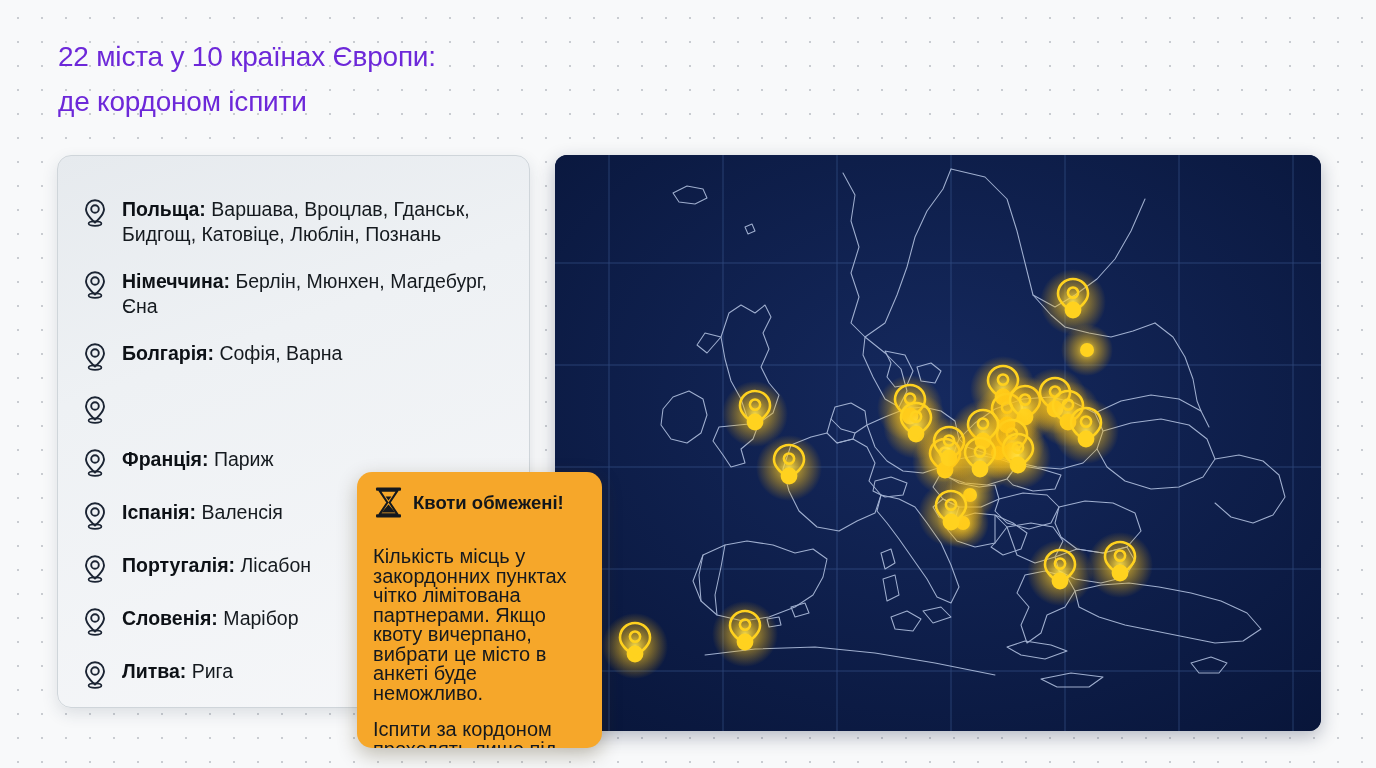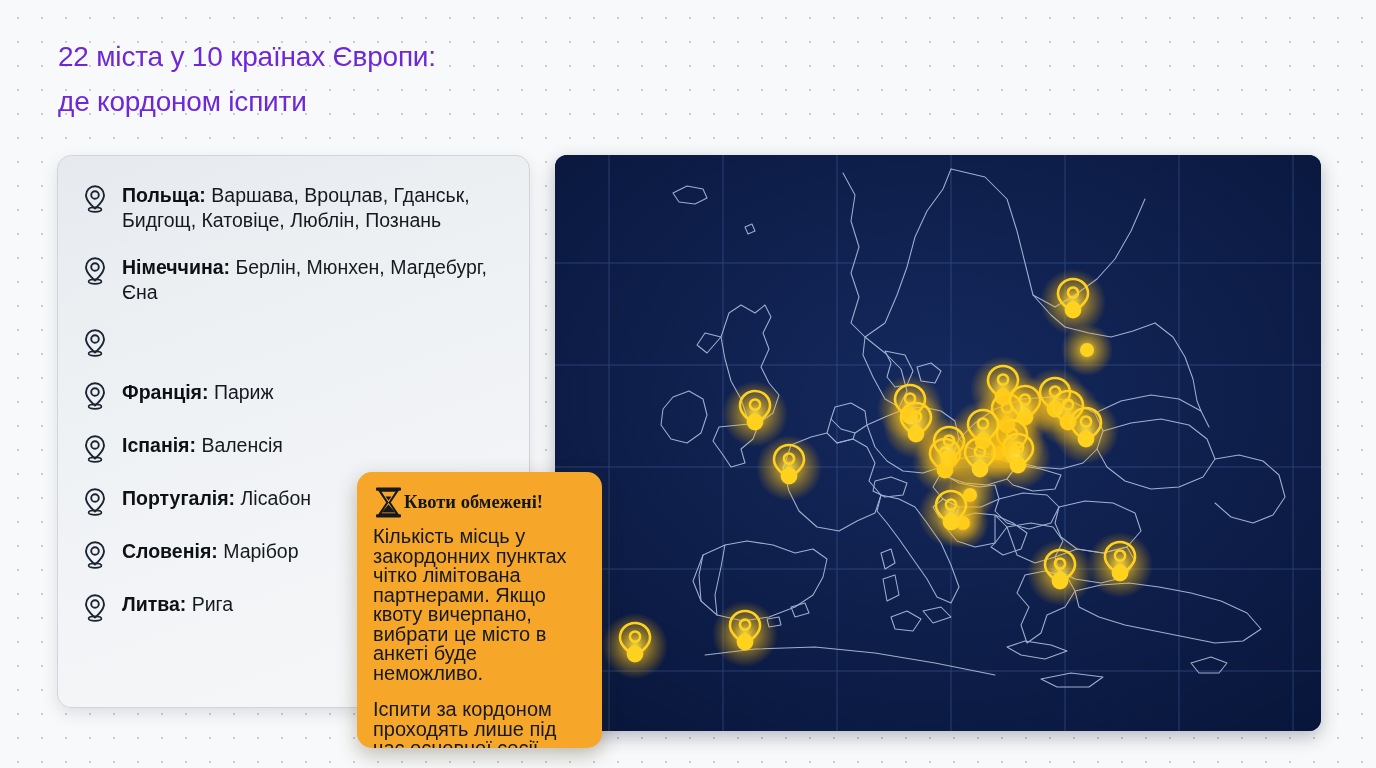--- a/index.html
+++ b/index.html
@@ -35,21 +35,21 @@
   .list-panel {
     position: absolute;
     left: 57px;
     top: 155px;
     width: 473px;
     height: 553px;
     border-radius: 14px;
     border: 1px solid #cfd5da;
     background: linear-gradient(160deg, #e6eaee 0%, #eef1f4 35%, #f6f7f9 100%);
     box-shadow: 0 6px 16px rgba(40,55,80,0.13);
-    padding: 26px 20px 10px 24px;
+    padding: 40px 20px 10px 24px;
   }
 
   .list-rows { display: flex; flex-direction: column; }
 
   .list-row {
     display: flex;
     align-items: flex-start;
     gap: 14px;
     margin-bottom: 21px;
   }
@@ -76,22 +76,22 @@
     background: #f6a72a;
     border-radius: 15px;
     box-shadow: 0 7px 20px rgba(60,45,10,0.30);
     padding: 14px 18px 14px 16px;
     z-index: 6;
     overflow: hidden;
   }
   .callout-head {
     display: flex;
     align-items: center;
-    margin-bottom: 8px;
-    font-family: Liberation Serif, serif;
+    gap: 9px;
+    margin-bottom: 28px;
   }
   .hourglass { flex: 0 0 31px; }
   .hourglass svg { display: block; }
   .callout-title {
     font-size: 18.5px;
     font-weight: bold;
     color: #12161b;
     white-space: nowrap;
   }
   .callout-p {
@@ -141,20 +141,30 @@
       </div>
       <div class="list-row">
         <span class="pin-ico">
           <svg width="26" height="30" viewBox="0 0 26 30">
             <path d="M13 2.2 C8.0 2.2 4.0 6.2 4.0 11.2 C4.0 17.2 13 24.6 13 24.6 C13 24.6 22 17.2 22 11.2 C22 6.2 18.0 2.2 13 2.2 Z" fill="none" stroke="#1b2433" stroke-width="1.9"></path>
             <circle cx="13" cy="11" r="3.8" fill="none" stroke="#1b2433" stroke-width="1.9"></circle>
             <ellipse cx="13" cy="25.6" rx="6.4" ry="2.3" fill="none" stroke="#1b2433" stroke-width="1.7"></ellipse>
           </svg>
         </span>
         <div class="row-text"><b>Німеччина:</b><span> Берлін, Мюнхен, Магдебург, Єна</span></div>
+      </div>
+      <div class="list-row">
+        <span class="pin-ico">
+          <svg width="26" height="30" viewBox="0 0 26 30">
+            <path d="M13 2.2 C8.0 2.2 4.0 6.2 4.0 11.2 C4.0 17.2 13 24.6 13 24.6 C13 24.6 22 17.2 22 11.2 C22 6.2 18.0 2.2 13 2.2 Z" fill="none" stroke="#1b2433" stroke-width="1.9"></path>
+            <circle cx="13" cy="11" r="3.8" fill="none" stroke="#1b2433" stroke-width="1.9"></circle>
+            <ellipse cx="13" cy="25.6" rx="6.4" ry="2.3" fill="none" stroke="#1b2433" stroke-width="1.7"></ellipse>
+          </svg>
+        </span>
+        <div class="row-text"><b>Болгарія:</b><span> Софія, Варна</span></div>
       </div>
       <div class="list-row">
         <span class="pin-ico">
           <svg width="26" height="30" viewBox="0 0 26 30">
             <path d="M13 2.2 C8.0 2.2 4.0 6.2 4.0 11.2 C4.0 17.2 13 24.6 13 24.6 C13 24.6 22 17.2 22 11.2 C22 6.2 18.0 2.2 13 2.2 Z" fill="none" stroke="#1b2433" stroke-width="1.9"></path>
             <circle cx="13" cy="11" r="3.8" fill="none" stroke="#1b2433" stroke-width="1.9"></circle>
             <ellipse cx="13" cy="25.6" rx="6.4" ry="2.3" fill="none" stroke="#1b2433" stroke-width="1.7"></ellipse>
           </svg>
         </span>
       </div>

